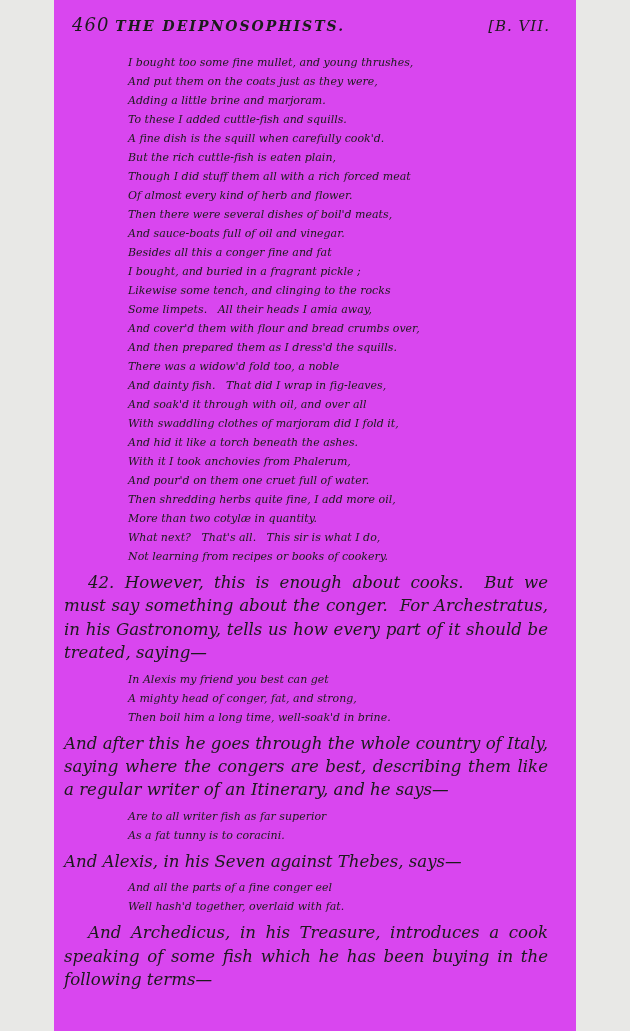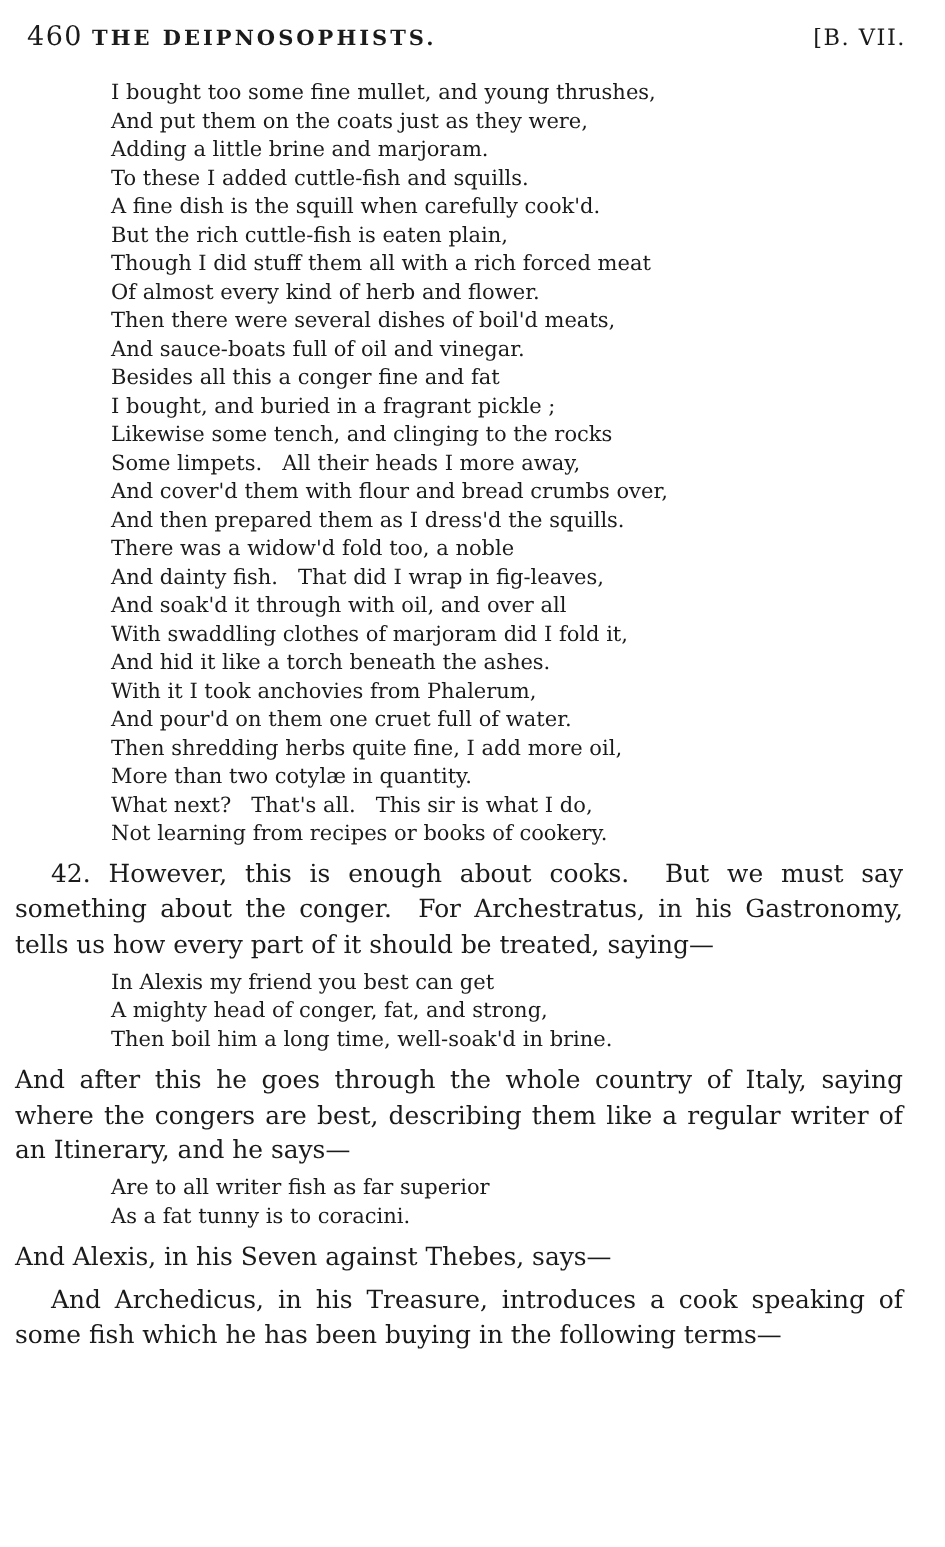--- a/index.html
+++ b/index.html
@@ -2,28 +2,29 @@
 <html><head>
 <meta charset="utf-8">
 <style>
   html, body {
     margin: 0;
     padding: 0;
     background: #e8e8e6;
   }
   .page {
     position: relative;
-    width: 630px;
+    width: 522px;
     height: 1031px;
     margin: 0 auto;
-    background: #ffffff;
+    background: #d946ef;
     color: #1b1b1b;
     font-family: "DejaVu Serif", "Liberation Serif", serif;
     overflow: hidden;
     box-sizing: border-box;
+    font-style: italic;
   }
   .running-head {
     display: flex;
     align-items: baseline;
     padding: 14px 26px 0 18px;
   }
   .page-number {
     font-size: 18px;
     letter-spacing: 1px;
     flex: 0 0 auto;
@@ -39,21 +40,21 @@
   .book-ref {
     flex: 0 0 auto;
     font-size: 15px;
     letter-spacing: 1px;
   }
   .page-body {
     padding-top: 15px;
   }
   .verse {
     margin: 3px 16px 3px 74px;
-    font-size: 14px;
+    font-size: 11px;
     line-height: 19px;
   }
   .verse-line {
     white-space: pre-wrap;
   }
   .para {
     margin: 5px 28px 5px 10px;
     font-size: 16.6px;
     line-height: 23.4px;
     text-align: justify;
@@ -80,21 +81,21 @@
         <div class="verse-line">To these I added cuttle-fish and squills.</div>
         <div class="verse-line">A fine dish is the squill when carefully cook'd.</div>
         <div class="verse-line">But the rich cuttle-fish is eaten plain,</div>
         <div class="verse-line">Though I did stuff them all with a rich forced meat</div>
         <div class="verse-line">Of almost every kind of herb and flower.</div>
         <div class="verse-line">Then there were several dishes of boil'd meats,</div>
         <div class="verse-line">And sauce-boats full of oil and vinegar.</div>
         <div class="verse-line">Besides all this a conger fine and fat</div>
         <div class="verse-line">I bought, and buried in a fragrant pickle ;</div>
         <div class="verse-line">Likewise some tench, and clinging to the rocks</div>
-        <div class="verse-line">Some limpets.   All their heads I more away,</div>
+        <div class="verse-line">Some limpets.   All their heads I amia away,</div>
         <div class="verse-line">And cover'd them with flour and bread crumbs over,</div>
         <div class="verse-line">And then prepared them as I dress'd the squills.</div>
         <div class="verse-line">There was a widow'd fold too, a noble</div>
         <div class="verse-line">And dainty fish.   That did I wrap in fig-leaves,</div>
         <div class="verse-line">And soak'd it through with oil, and over all</div>
         <div class="verse-line">With swaddling clothes of marjoram did I fold it,</div>
         <div class="verse-line">And hid it like a torch beneath the ashes.</div>
         <div class="verse-line">With it I took anchovies from Phalerum,</div>
         <div class="verse-line">And pour'd on them one cruet full of water.</div>
         <div class="verse-line">Then shredding herbs quite fine, I add more oil,</div>
@@ -107,15 +108,19 @@
         <div class="verse-line">In Alexis my friend you best can get</div>
         <div class="verse-line">A mighty head of conger, fat, and strong,</div>
         <div class="verse-line">Then boil him a long time, well-soak'd in brine.</div>
       </div>
       <p class="para">And after this he goes through the whole country of Italy, saying where the congers are best, describing them like a regular writer of an Itinerary, and he says—</p>
       <div class="verse">
         <div class="verse-line">Are to all writer fish as far superior</div>
         <div class="verse-line">As a fat tunny is to coracini.</div>
       </div>
       <p class="para">And Alexis, in his Seven against Thebes, says—</p>
+      <div class="verse">
+        <div class="verse-line">And all the parts of a fine conger eel</div>
+        <div class="verse-line">Well hash'd together, overlaid with fat.</div>
+      </div>
       <p class="para indent">And Archedicus, in his Treasure, introduces a cook speaking of some fish which he has been buying in the following terms—</p>
     </div>
 </div>
 
 </body></html>

